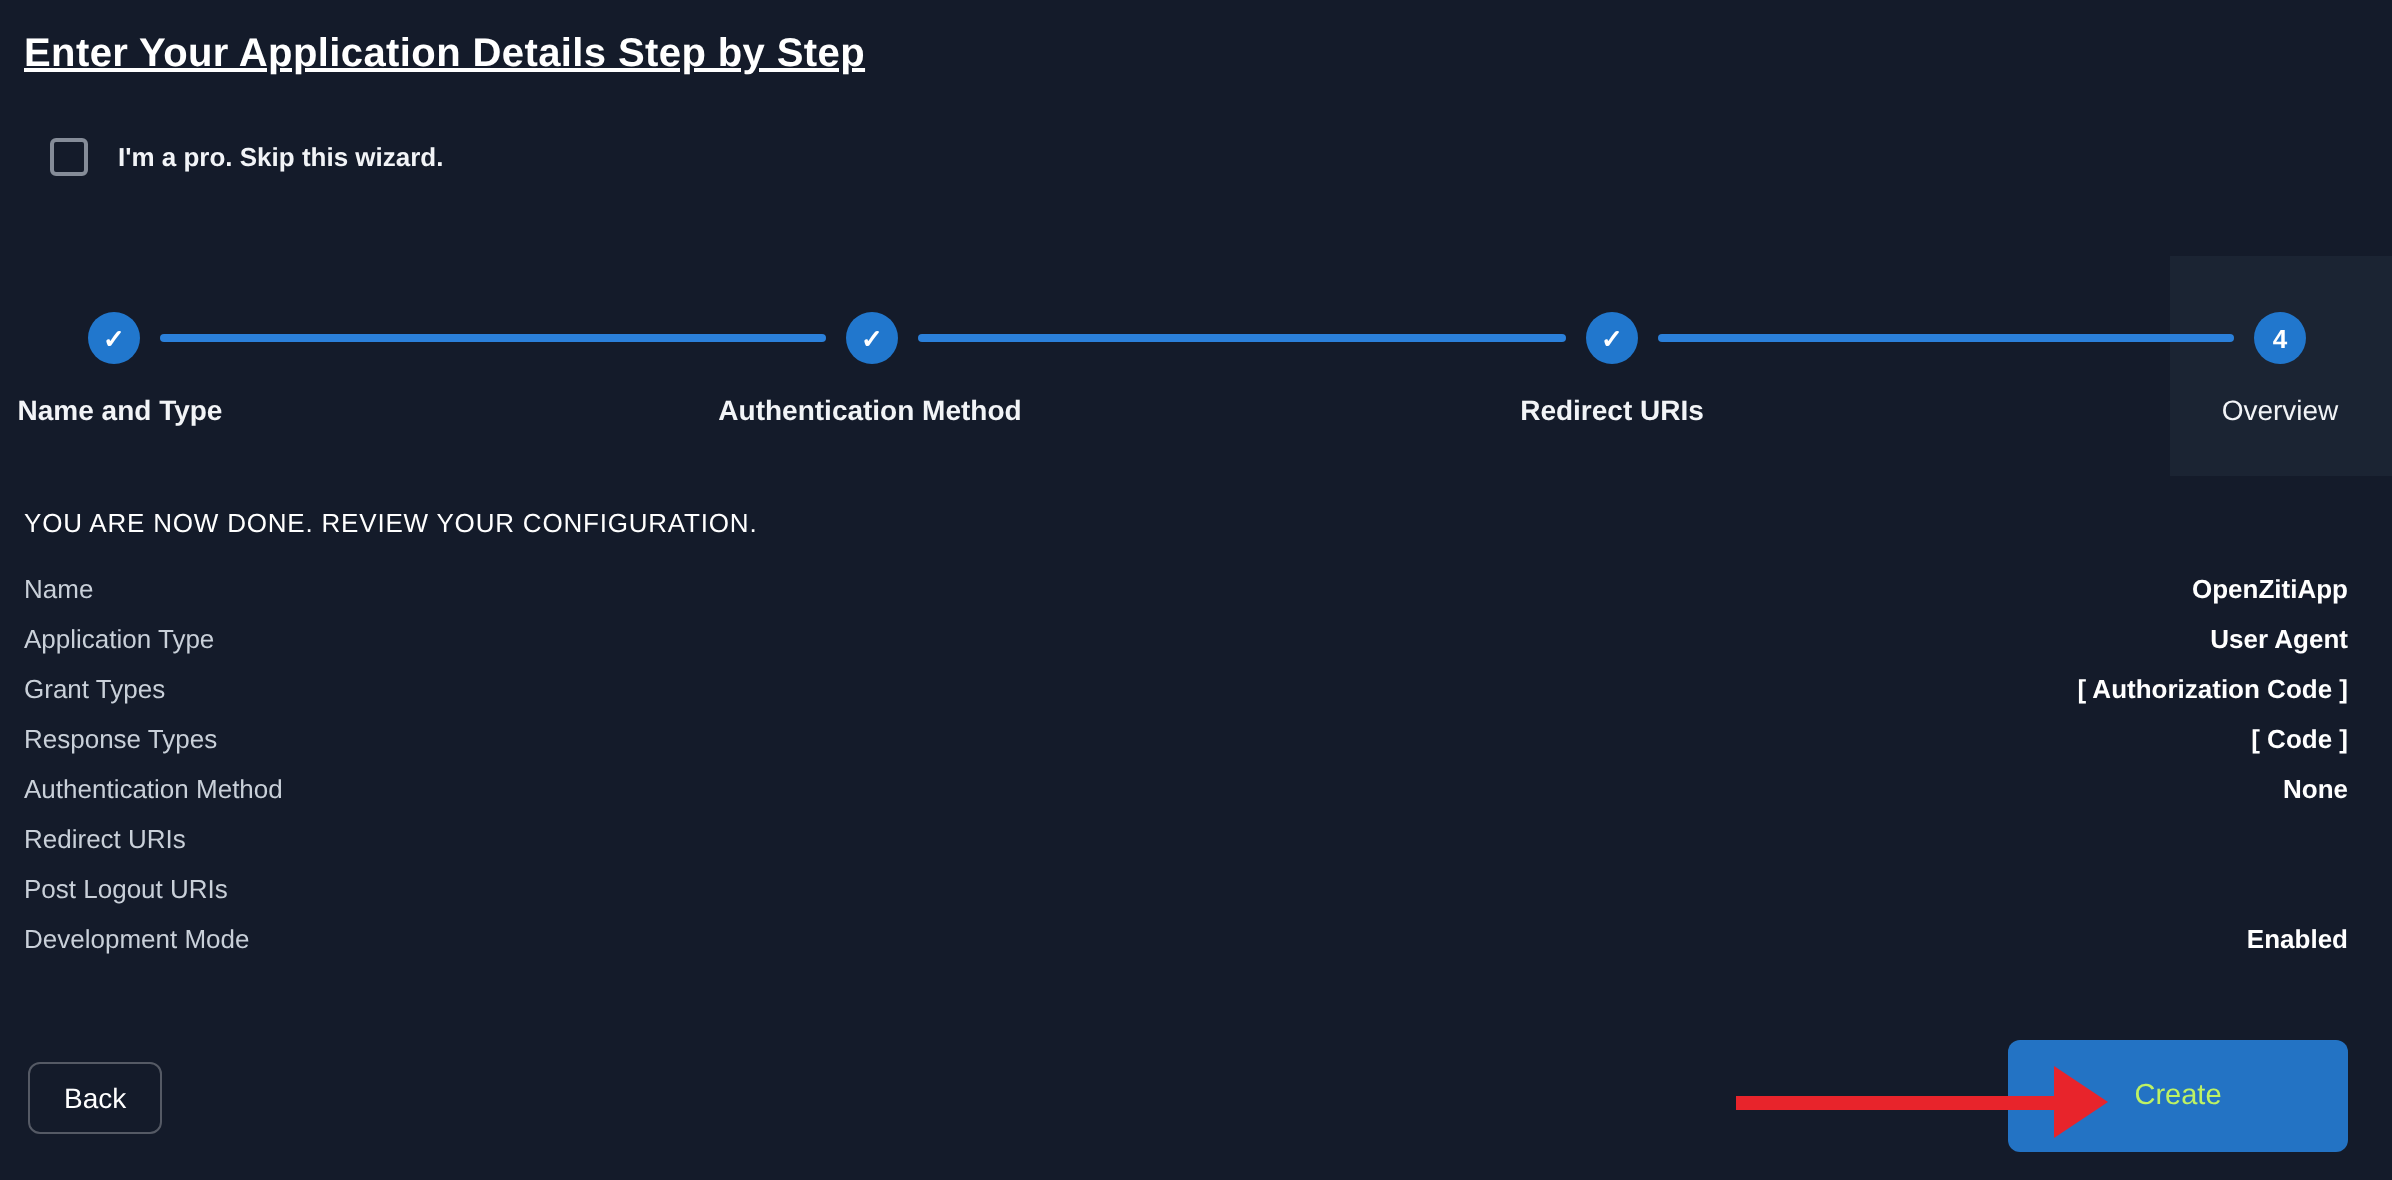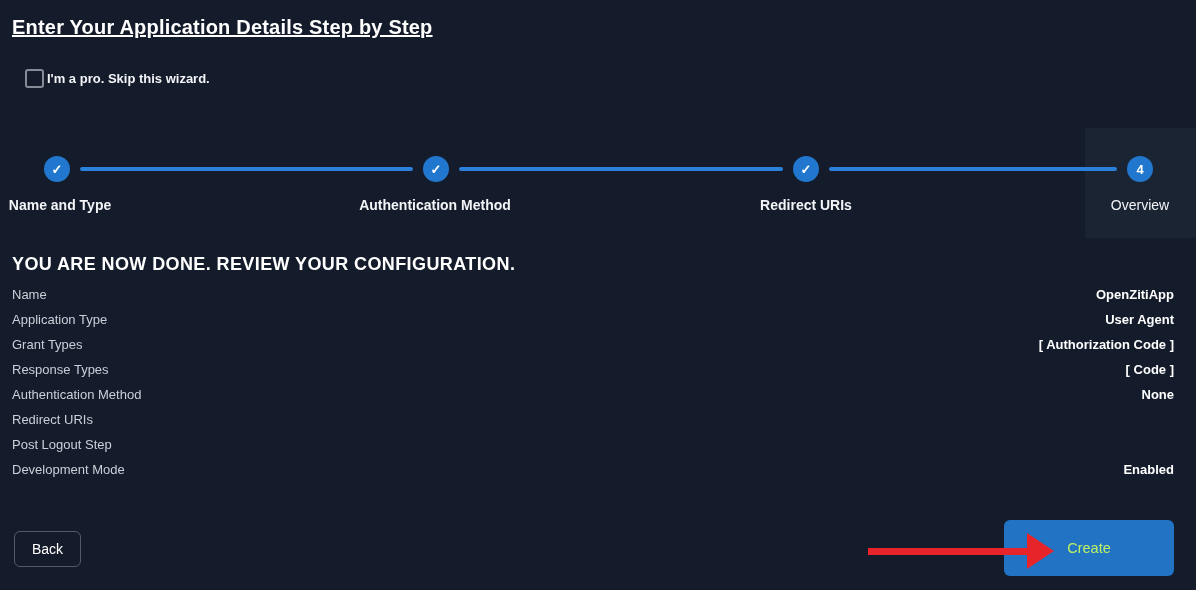--- a/index.html
+++ b/index.html
@@ -10,21 +10,21 @@
     color:#ffffff;
     position:relative;
     overflow:hidden;
   }
   .page-title{
     position:absolute;left:12px;top:16px;
     font-size:20px;font-weight:700;letter-spacing:.2px;text-decoration:underline;
   }
   .skip-row{
     position:absolute;left:25px;top:69px;
-    display:flex;align-items:center;gap:3px;
+    display:flex;align-items:center;gap:15px;
   }
   .checkbox{
     width:15px;height:15px;
     border:2px solid #858c98;border-radius:3px;
     background:transparent;cursor:pointer;
   }
   .skip-label{font-size:13px;font-weight:700;color:#f2f4f7;cursor:pointer;}
 
   .stepper{position:absolute;left:0;top:128px;width:1196px;height:110px;}
   .step-highlight{
@@ -44,21 +44,21 @@
     background:#2b80da;
   }
   .step-label{
     position:absolute;top:69px;transform:translateX(-50%);
     font-size:14px;font-weight:700;white-space:nowrap;color:#f2f4f7;
   }
   .step-label.current{font-weight:400;}
 
   .review-heading{
     position:absolute;left:12px;top:254px;
-    font-size:18px;font-weight:700;letter-spacing:.4px;
+    font-size:13px;font-weight:400;letter-spacing:.4px;
   }
   .review-rows{
     position:absolute;left:12px;top:287px;width:1162px;
   }
   .review-row{
     display:flex;justify-content:space-between;align-items:flex-start;
     height:25px;font-size:13px;white-space:nowrap;
   }
   .row-label{color:#c9d0d9;font-weight:400;}
   .row-value{color:#ffffff;font-weight:700;text-align:right;}
@@ -149,21 +149,21 @@
     <span class="row-value">[ Code ]</span>
   </div>
   <div class="review-row">
     <span class="row-label">Authentication Method</span>
     <span class="row-value">None</span>
   </div>
   <div class="review-row">
     <span class="row-label">Redirect URIs</span>
   </div>
   <div class="review-row">
-    <span class="row-label">Post Logout Step</span>
+    <span class="row-label">Post Logout URIs</span>
     <span class="row-value"></span>
   </div>
   <div class="review-row">
     <span class="row-label">Development Mode</span>
     <span class="row-value">Enabled</span>
   </div>
 </div>
 
 <button class="back-button">Back</button>
 <button class="create-button">Create</button>

